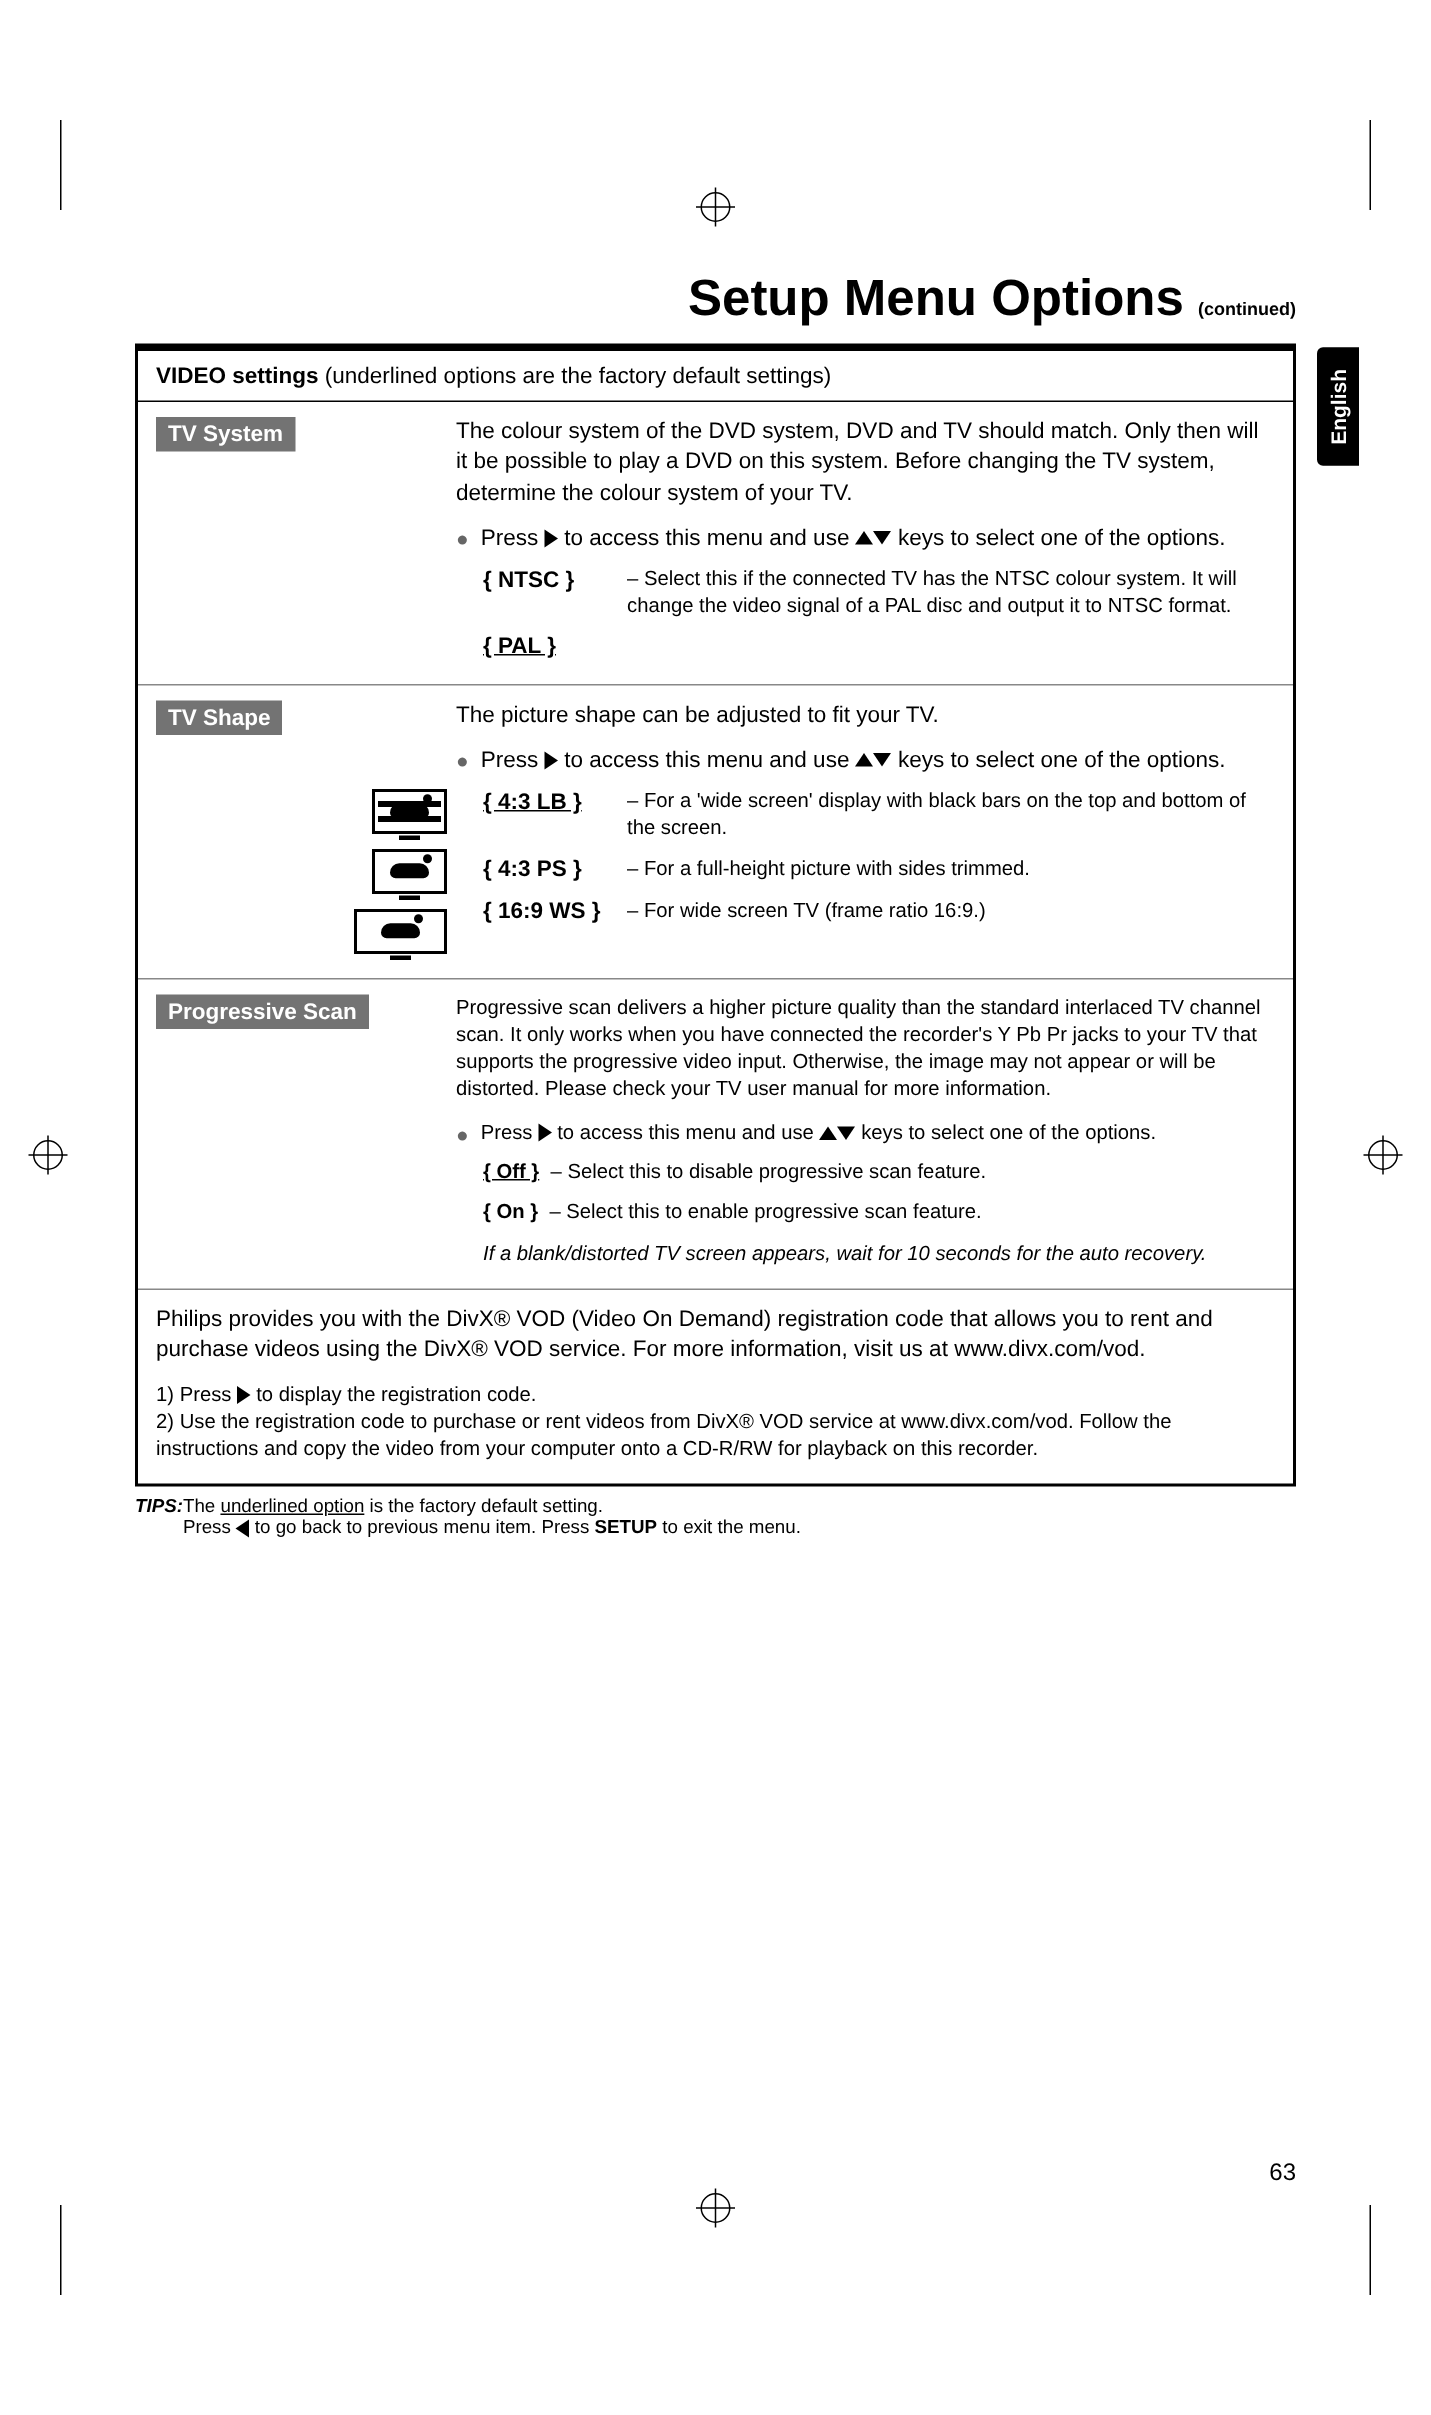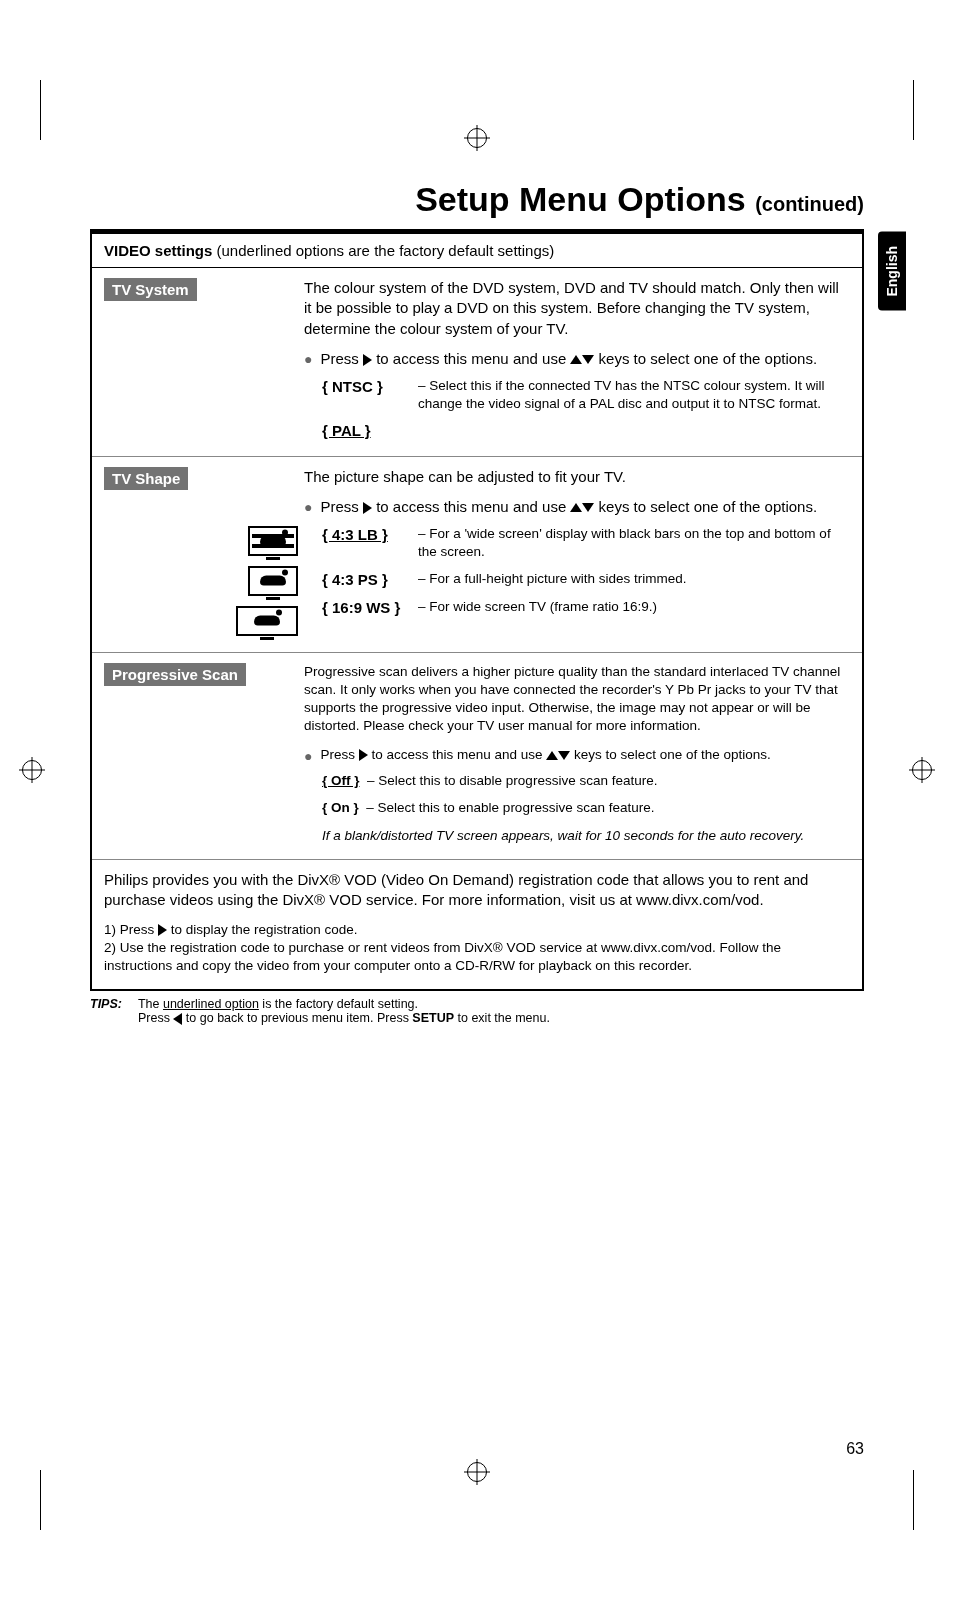--- a/index.html
+++ b/index.html
@@ -36,21 +36,21 @@
   .page {
     position: absolute;
     left: 90px; right: 90px; top: 180px; bottom: 180px;
   }
   .page-title {
     text-align: right;
     font-size: 34px;
     font-weight: bold;
     margin-bottom: 10px;
   }
-  .page-title .cont { font-size: 20px; font-weight: bold; }
+  .page-title .cont { font-size: 12px; font-weight: bold; }
   .side-tab {
     position: absolute;
     right: -42px; top: 52px;
     background: #000; color: #fff;
     font-size: 14px; font-weight: bold;
     padding: 14px 6px;
     writing-mode: vertical-rl;
     transform: rotate(180deg);
     border-radius: 0 4px 4px 0;
   }
@@ -104,21 +104,21 @@
   .tv-inner-lb { position:absolute; left:2px; right:2px; top:6px; bottom:6px; border-top:4px solid #000; border-bottom:4px solid #000;}
   .tv-cloud {
     position:absolute; left:50%; top:50%; transform:translate(-50%,-55%);
     width:26px; height:10px; background:#000;
     border-radius: 10px 10px 6px 6px;
   }
   .tv-cloud.sun::before {
     content:""; position:absolute; right:-2px; top:-6px; width:6px; height:6px; background:#000; border-radius:50%;
   }
   .tips {
-    font-size: 12.5px; margin-top: 6px; display:flex; gap:16px;
+    font-size: 12.5px; margin-top: 6px; display:flex; 
   }
   .tips .tl { font-style: italic; font-weight: bold; }
   .tips .tc { flex:1; }
   .u { text-decoration: underline; }
   .b { font-weight: bold; }
   .page-num {
     position: absolute; right: 0; bottom: -28px;
     font-size: 16px;
     margin-top: 20px;
   }

